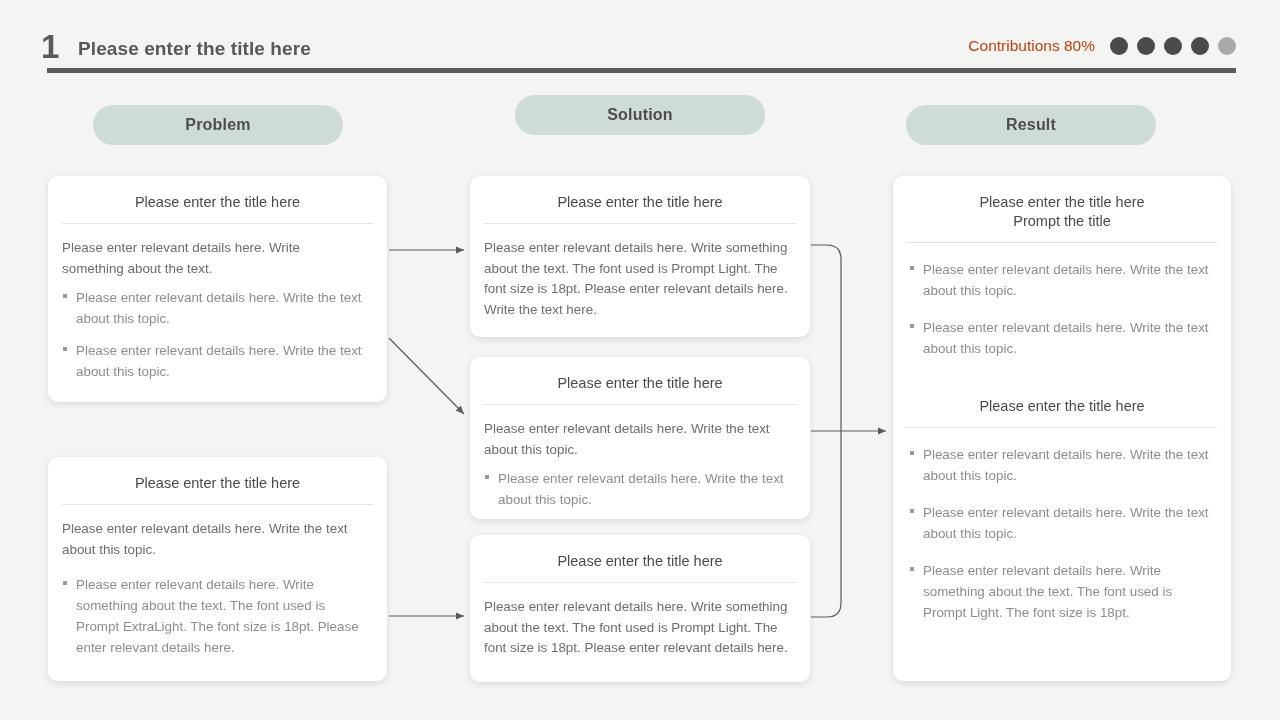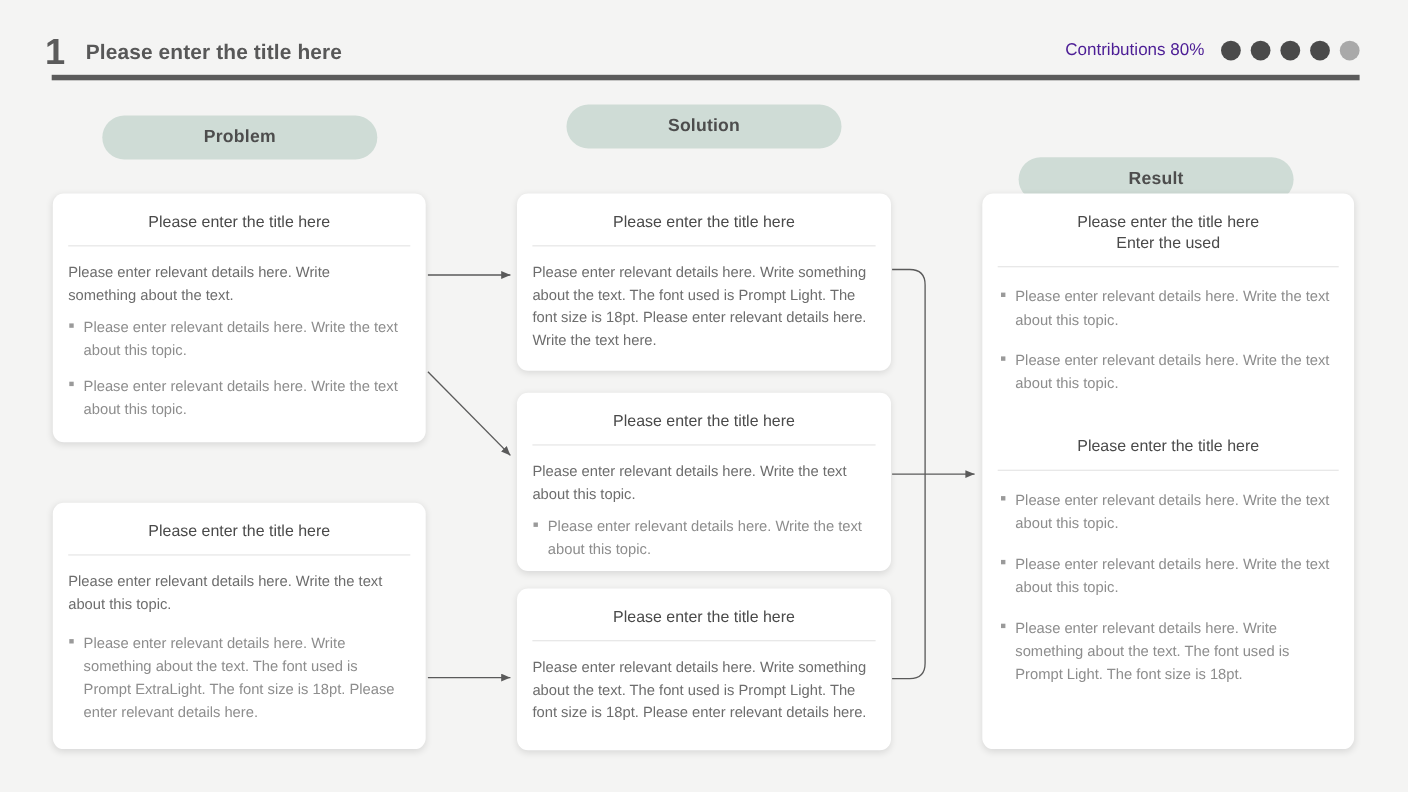--- a/index.html
+++ b/index.html
@@ -53,21 +53,21 @@
   #contrib-wrap {
     position: absolute;
     right: 44px;
     top: 37px;
     display: flex;
     align-items: center;
     gap: 15px;
   }
   #contrib-label {
     font-size: 15.5px;
-    color: #4c1d95;
+    color: #c2410c;
     line-height: 1;
     white-space: nowrap;
   }
   .dots {
     display: flex;
     gap: 9px;
     align-items: center;
   }
   .dot {
     width: 18px;
@@ -87,21 +87,21 @@
     align-items: center;
     justify-content: center;
     font-size: 16px;
     font-weight: bold;
     color: #4d4d4d;
     letter-spacing: 0.2px;
     text-align: right;
   }
   #pill-problem  { left: 93px;  top: 105px; width: 250px; }
   #pill-solution { left: 515px; top: 95px; width: 250px; }
-  #pill-result   { left: 926px; top: 105px; width: 250px; margin-top: 38px; }
+  #pill-result   { left: 906px; top: 105px; width: 250px; }
 
   
   .card {
     position: absolute;
     background: #ffffff;
     border-radius: 10px;
     box-shadow: 0 2px 7px rgba(0,0,0,0.11);
     box-sizing: border-box;
   }
   .card-title {
@@ -258,21 +258,21 @@
   <div class="card-title">Please enter the title here</div>
   <div class="card-divider"></div>
   <div class="card-body">
     <p class="para">Please enter relevant details here. Write something about the text. The font used is Prompt Light. The font size is 18pt. Please enter relevant details here.</p>
   </div>
 </div>
 
 <div class="card" id="card-result">
   <div class="card-title">
     <span>Please enter the title here</span><br>
-    <span>Enter the used</span>
+    <span>Prompt the title</span>
   </div>
   <div class="card-divider"></div>
   <div class="section-body">
     <ul class="bullets spaced">
       <li>Please enter relevant details here. Write the text about this topic.</li>
       <li>Please enter relevant details here. Write the text about this topic.</li>
     </ul>
   </div>
 
   <div class="card-title" id="result-section-2-title">Please enter the title here</div>

